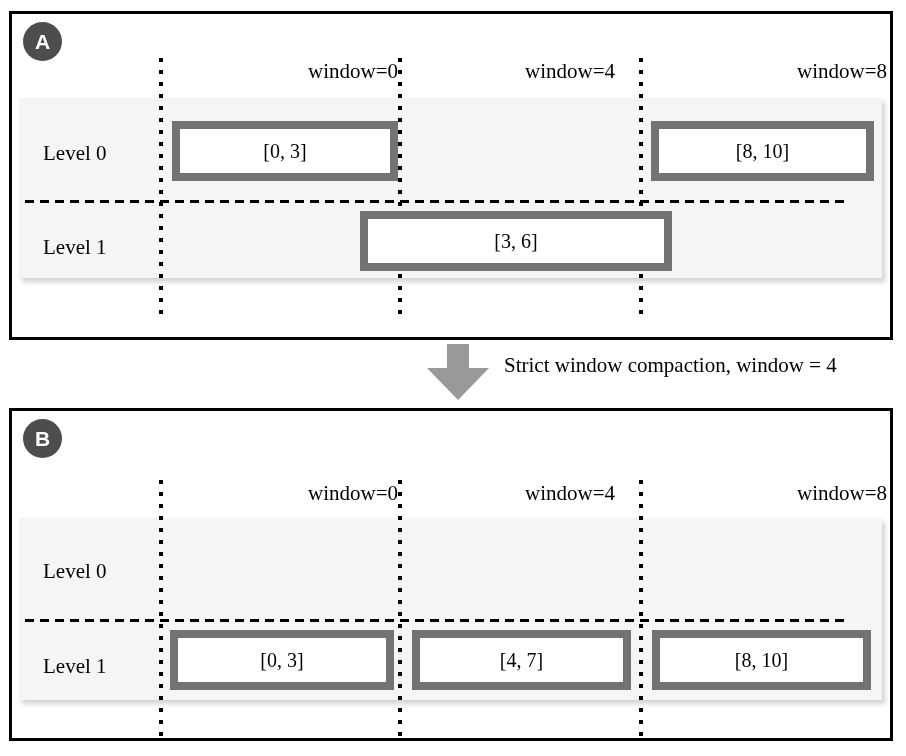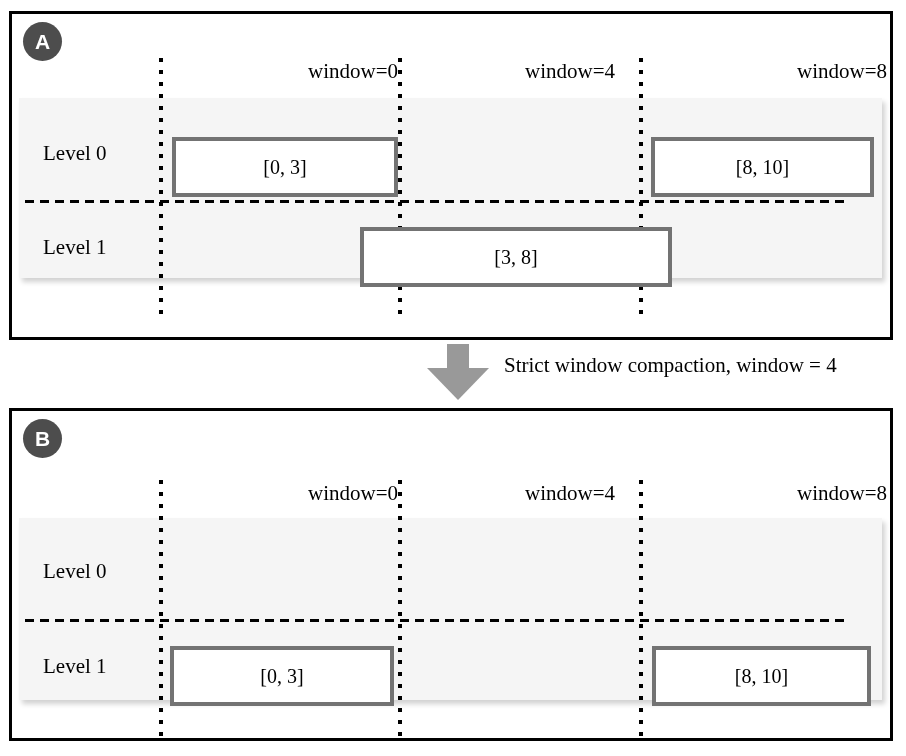--- a/index.html
+++ b/index.html
@@ -53,24 +53,23 @@
   .colhead.c3{left:638px;width:237px;}
 
   .lvl{position:absolute;left:31px;font-size:21px;white-space:nowrap;}
   #panelA .lvl.l0{top:127px;}
   #panelA .lvl.l1{top:221px;}
   #panelB .lvl.l0{top:148px;}
   #panelB .lvl.l1{top:243px;}
 
   .ibox{
     position:absolute;box-sizing:border-box;height:60px;
-    border:4px solid #737373;background:#fff;
+    border:8px solid #737373;background:#fff;
     display:flex;align-items:center;justify-content:center;
     font-size:20px;
-    margin-top:16px;
   }
   #panelA .ibox.a1{left:160px;top:107px;width:226px;}
   #panelA .ibox.a2{left:639px;top:107px;width:223px;}
   #panelA .ibox.a3{left:348px;top:197px;width:312px;}
   #panelB .ibox.b1{left:158px;top:219px;width:224px;}
   #panelB .ibox.b2{left:400px;top:219px;width:219px;}
   #panelB .ibox.b3{left:640px;top:219px;width:219px;}
 
   .arrow-stem{
     position:absolute;left:447px;top:344px;width:22px;height:25px;
@@ -103,21 +102,21 @@
     <div class="colhead c2">window=4</div>
     <div class="colhead c3">window=8</div>
 
     <div class="hdash"></div>
 
     <div class="lvl l0">Level 0</div>
     <div class="lvl l1">Level 1</div>
 
     <div class="ibox a1">[0, 3]</div>
     <div class="ibox a2">[8, 10]</div>
-    <div class="ibox a3">[3, 8]</div>
+    <div class="ibox a3">[3, 6]</div>
   </div>
 
   <div class="arrow-stem"></div>
   <div class="arrow-head"></div>
   <div class="arrow-caption">Strict window compaction, window = 4</div>
 
   <div class="panel" id="panelB">
     <div class="badge">B</div>
 
     <div class="band"></div>
@@ -129,16 +128,17 @@
     <div class="colhead c1">window=0</div>
     <div class="colhead c2">window=4</div>
     <div class="colhead c3">window=8</div>
 
     <div class="hdash"></div>
 
     <div class="lvl l0">Level 0</div>
     <div class="lvl l1">Level 1</div>
 
     <div class="ibox b1">[0, 3]</div>
+    <div class="ibox b2">[4, 7]</div>
     <div class="ibox b3">[8, 10]</div>
   </div>
 
 </div>
 
 </body></html>

